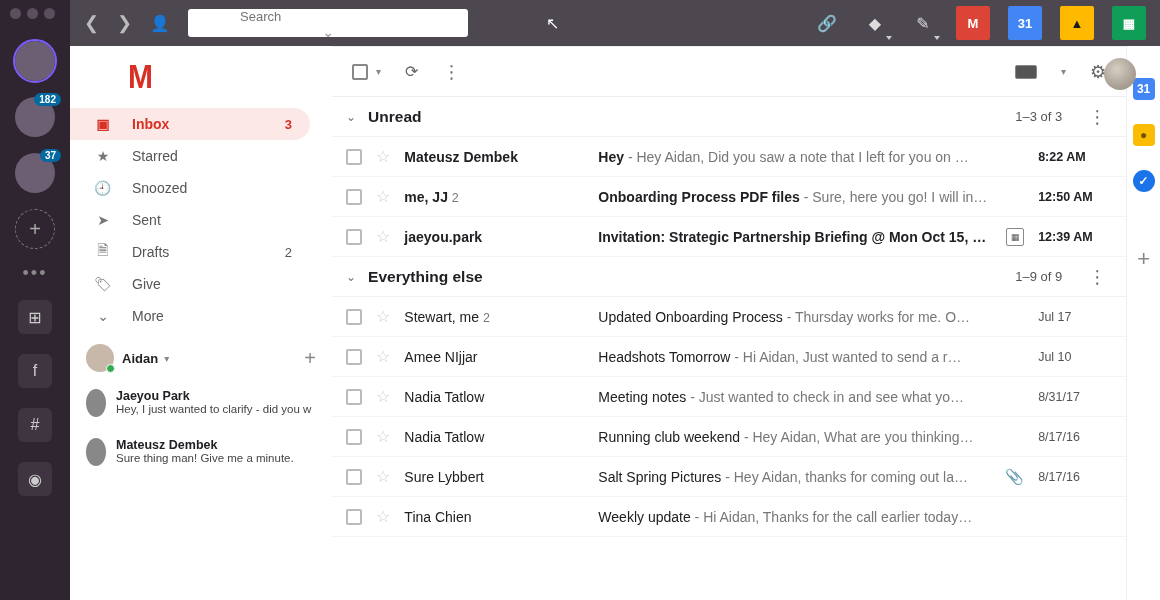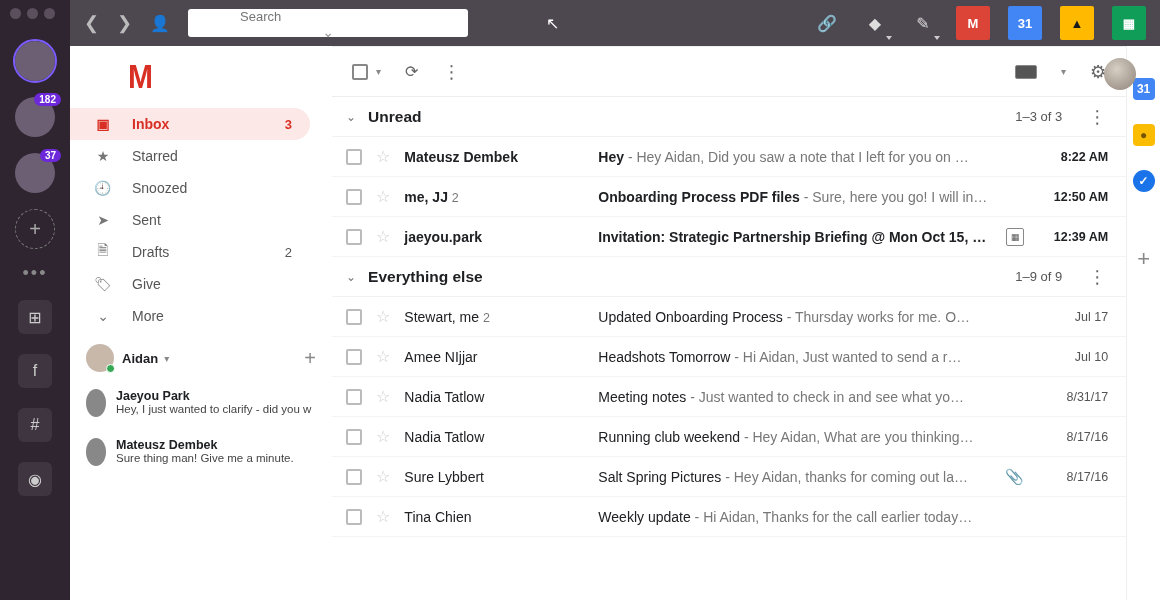--- a/index.html
+++ b/index.html
@@ -3,21 +3,21 @@
 <meta charset="utf-8">
 <style>
   * { box-sizing: border-box; margin: 0; padding: 0; }
   body { font-family: "Helvetica Neue", Arial, sans-serif; font-size: 14px; color: #202124; width:1160px; height:600px; overflow:hidden; background:#fff; }
   
   .dock { position:absolute; left:0; top:0; width:70px; height:600px; background:#2e2530; display:flex; flex-direction:column; align-items:center; padding-top:8px; }
   .traffic { display:flex; gap:6px; align-self:flex-start; margin-left:10px; margin-bottom:14px;}
   .traffic span{ width:11px; height:11px; border-radius:50%; background:#5b4f5d; display:inline-block;}
   .avatar-circle{ width:40px; height:40px; border-radius:50%; background:#6d5f73; margin:8px 0; position:relative; }
   .avatar-circle.active{ outline:2px solid #7b5cff; }
-  .badge { position:absolute; top:-4px; right:-6px; background:#6d28d9; color:#fff; font-size:10px; border-radius:10px; padding:1px 5px; font-weight:600;margin-left:47px;}
+  .badge { position:absolute; top:-4px; right:-6px; background:#0369a1; color:#fff; font-size:10px; border-radius:10px; padding:1px 5px; font-weight:600;margin-left:47px;}
   .add-btn{ width:40px; height:40px; border:1px dashed #777; border-radius:50%; color:#aaa; display:flex; align-items:center; justify-content:center; font-size:20px; margin:8px 0;}
   .dock .dots{ color:#888; font-size:18px; letter-spacing:2px; margin:6px 0;}
   .dock .app-icon{ width:34px; height:34px; border-radius:6px; background:#3f3540; margin:10px 0; display:flex; align-items:center; justify-content:center; color:#ccc; font-size:16px;}
 
   
   .topbar{ position:absolute; left:70px; top:0; right:0; height:46px; background:#4d4750; display:flex; align-items:center; padding:0 14px; gap:18px;}
   .nav-arrow{ color:#bbb; font-size:18px; cursor:pointer;}
   .person-icon{ color:#aaa; font-size:16px;}
   .searchbox{ width:280px; height:28px; background:#fff; border-radius:3px; display:flex; align-items:center; padding:0 8px; color:#888;flex-direction:column;}
   .searchbox input{ border:none; flex:1; font-size:13px; outline:none;}
@@ -87,21 +87,21 @@
   .row .cb{ width:16px; height:16px; border:2px solid #bbb; border-radius:2px; cursor:pointer;}
   .row .star{ color:#ccc; font-size:16px; cursor:pointer;}
   .row .from{ width:180px; overflow:hidden; white-space:nowrap; text-overflow:ellipsis;}
   .row.unread .from{ font-weight:700;}
   .row .subjwrap{ flex:1; min-width:0; overflow:hidden; white-space:nowrap; text-overflow:ellipsis;}
   .row .subj{ color:#202124;}
   .row.unread .subj{ font-weight:700;}
   .row .snip{ color:#777;}
   .row .attach{ color:#888; font-size:15px; margin-left:6px;}
   .row .calicon{ width:18px; height:18px; border:1px solid #888; border-radius:2px; display:flex; align-items:center; justify-content:center; font-size:9px; color:#555; margin-left:6px;}
-  .row .time{ width:70px; text-align:right; font-size:12.5px; color:#555;}
+  .row .time{ width:70px; text-align:left; font-size:12.5px; color:#555;}
   .row.unread .time{ font-weight:700; color:#202124;}
   .row .from .cnt{ font-weight:400; color:#777; font-size:12.5px;}
 
   
   .account-av{ position:absolute; right:24px; top:12px; width:32px; height:32px; border-radius:50%; background:radial-gradient(circle at 40% 35%, #d7cfc4, #8e8378);}
 
   
   .rightrail{ width:54px; border-left:1px solid #eee; display:flex; flex-direction:column; align-items:center; padding-top:32px; gap:24px;}
   .rr-icon{ width:22px; height:22px; border-radius:4px; display:flex; align-items:center; justify-content:center; font-size:12px; font-weight:700; cursor:pointer;}
   .rr-cal{ background:#4285f4; color:#fff;}

